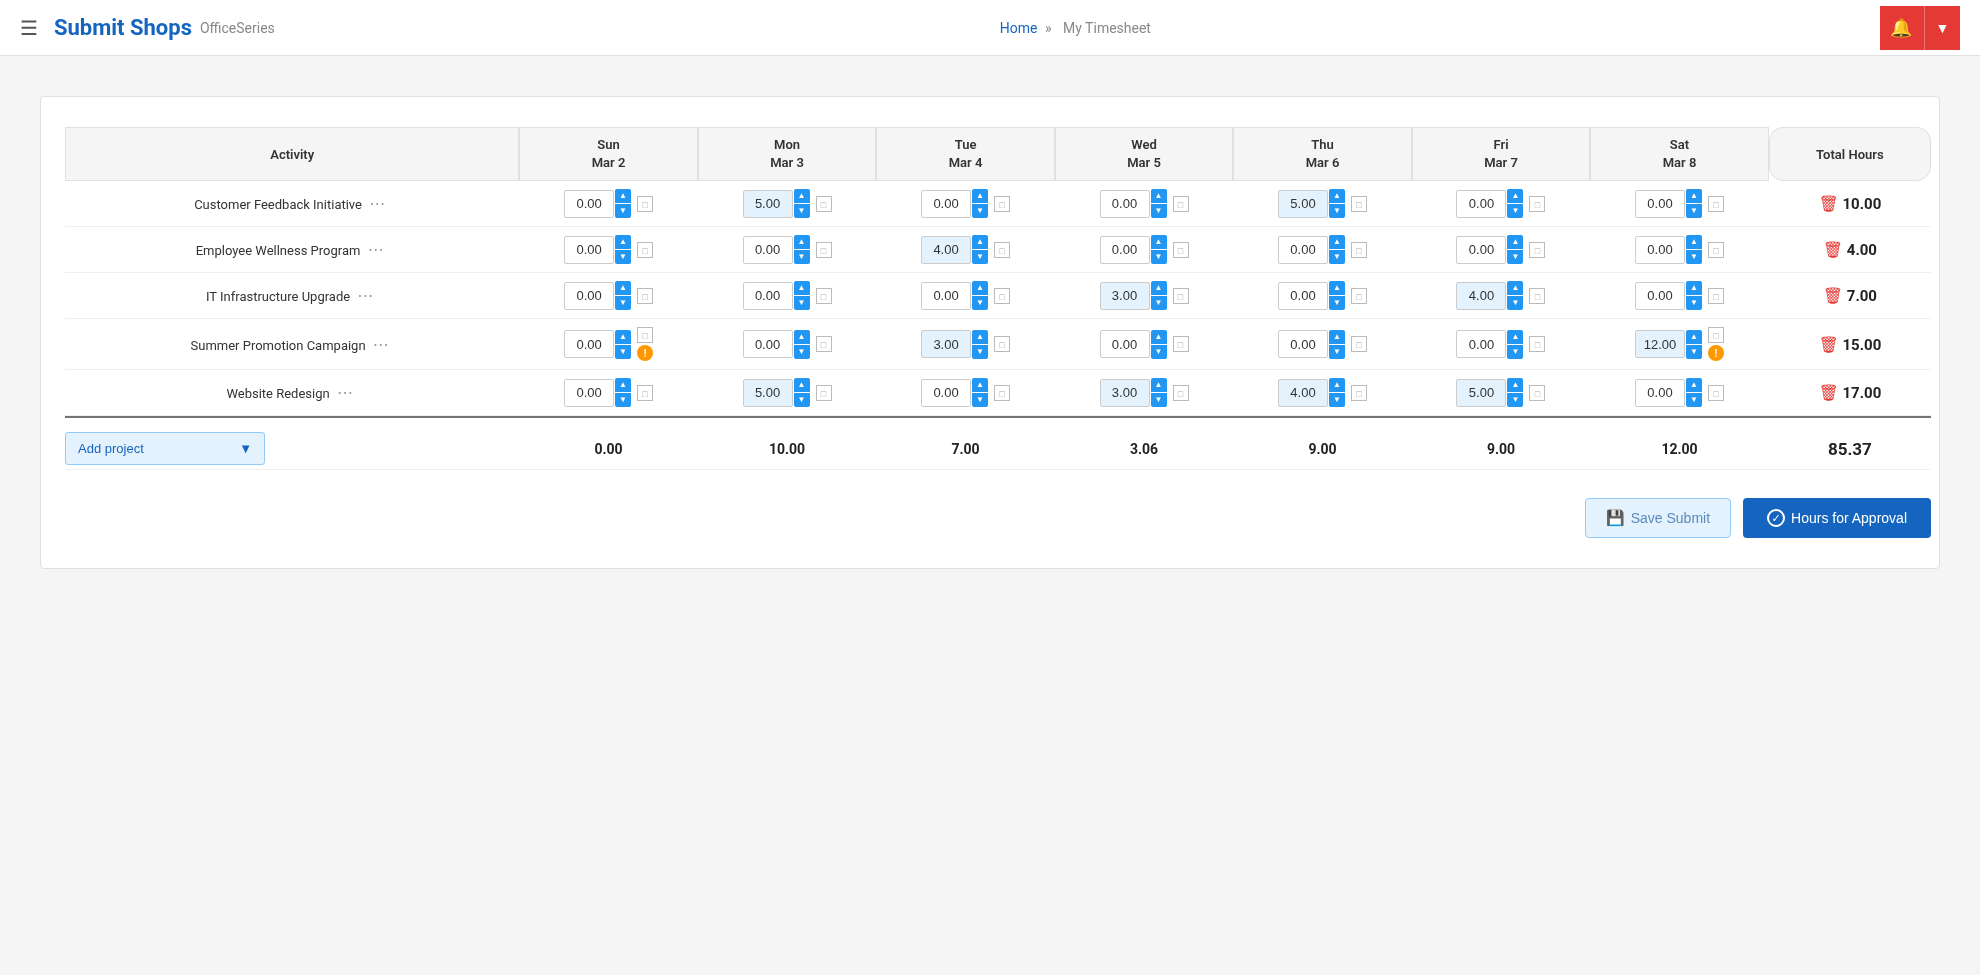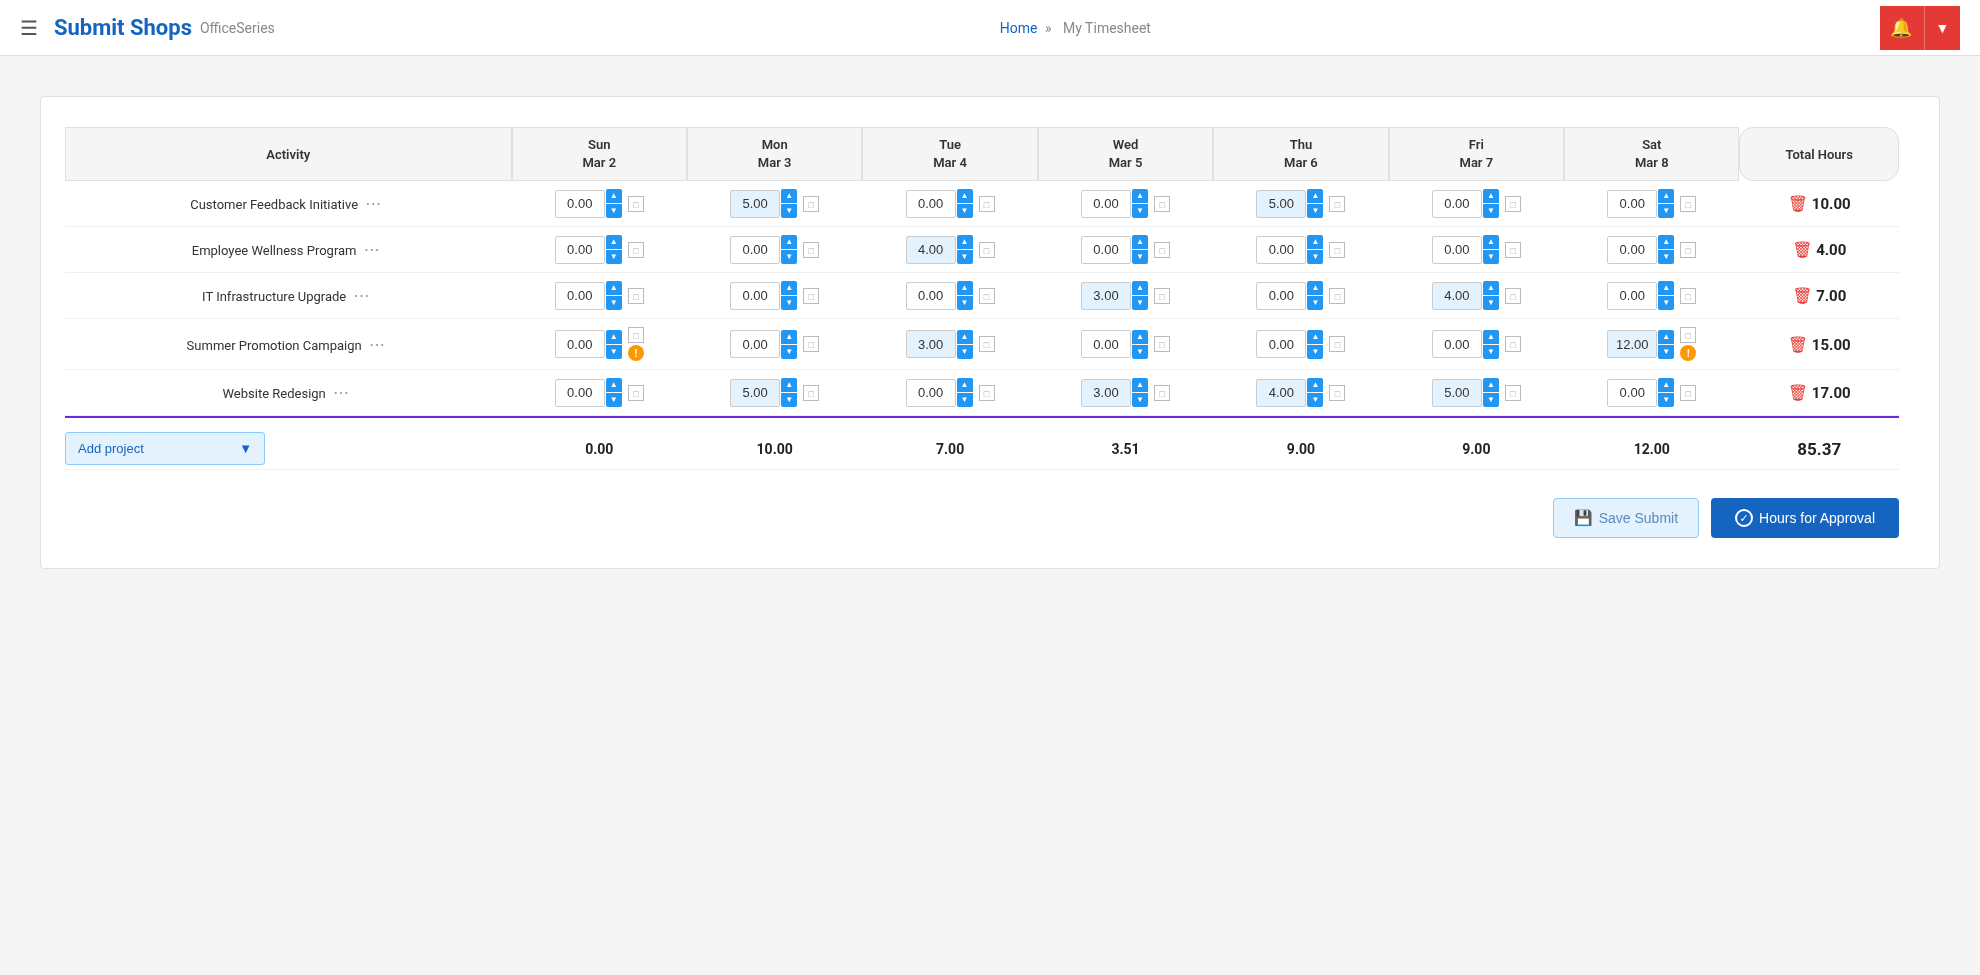--- a/index.html
+++ b/index.html
@@ -26,21 +26,21 @@
       background: #e53935; border: none; width: 36px; height: 44px;
       display: flex; align-items: center; justify-content: center;
       cursor: pointer; color: #fff; font-size: 14px;
       border-left: 1px solid rgba(255,255,255,0.3);
     }
 
     
     .main { padding: 40px 40px; }
     .card {
       background: #fff; border-radius: 4px;
-      border: 1px solid #e0e0e0; padding: 30px 40px 30px 24px;
+      border: 1px solid #e0e0e0; padding: 30px 8px 30px 24px;
     }
 
     
     .timesheet-table { width: 100%; border-collapse: separate; border-spacing: 0; }
     .timesheet-table th, .timesheet-table td {
       padding: 8px 6px; text-align: center; vertical-align: middle;
     }
     .timesheet-table th {
       background: #f5f5f5; font-weight: 600; font-size: 13px;
       border: 1px solid #e0e0e0;
@@ -89,21 +89,21 @@
       display: inline-flex; align-items: center; justify-content: center;
       color: #fff; font-size: 10px; font-weight: bold;
     }
     .delete-btn {
       background: none; border: none; cursor: pointer;
       color: #e53935; font-size: 16px;
     }
     .total-hours-cell { font-weight: 700; font-size: 15px; color: #222; }
 
     
-    .footer-row td { font-weight: 700; font-size: 14px; color: #222; padding: 14px 6px 4px; border-top: 2px solid #6d28d9; }
+    .footer-row td { font-weight: 700; font-size: 14px; color: #222; padding: 14px 6px 4px; border-top: 2px solid #737373; }
     .footer-row td.add-project-cell { padding: 14px 0 4px; }
 
     
     .add-project-btn {
       display: flex; align-items: center; background: #e3f2fd;
       border: 1px solid #90caf9; color: #1565c0; font-size: 13px;
       padding: 8px 12px; cursor: pointer; border-radius: 3px; gap: 8px;
       font-weight: 500; width: 200px; justify-content: space-between;
     }
 
@@ -741,21 +741,21 @@
           <tr class="footer-row">
             <td class="add-project-cell">
   <button class="add-project-btn">
     <span>Add project</span>
     <span>▼</span>
   </button>
 </td>
             <td>0.00</td>
             <td>10.00</td>
             <td>7.00</td>
-            <td>3.51</td>
+            <td>3.06</td>
             <td>9.00</td>
             <td>9.00</td>
             <td>12.00</td>
             <td class="total-hours-cell" style="font-size:17px;">85.37</td>
           </tr>
         </tfoot>
     </table>
     <div class="actions-row">
       <button class="save-draft-btn">
         <span style="font-size:15px;">💾</span>

